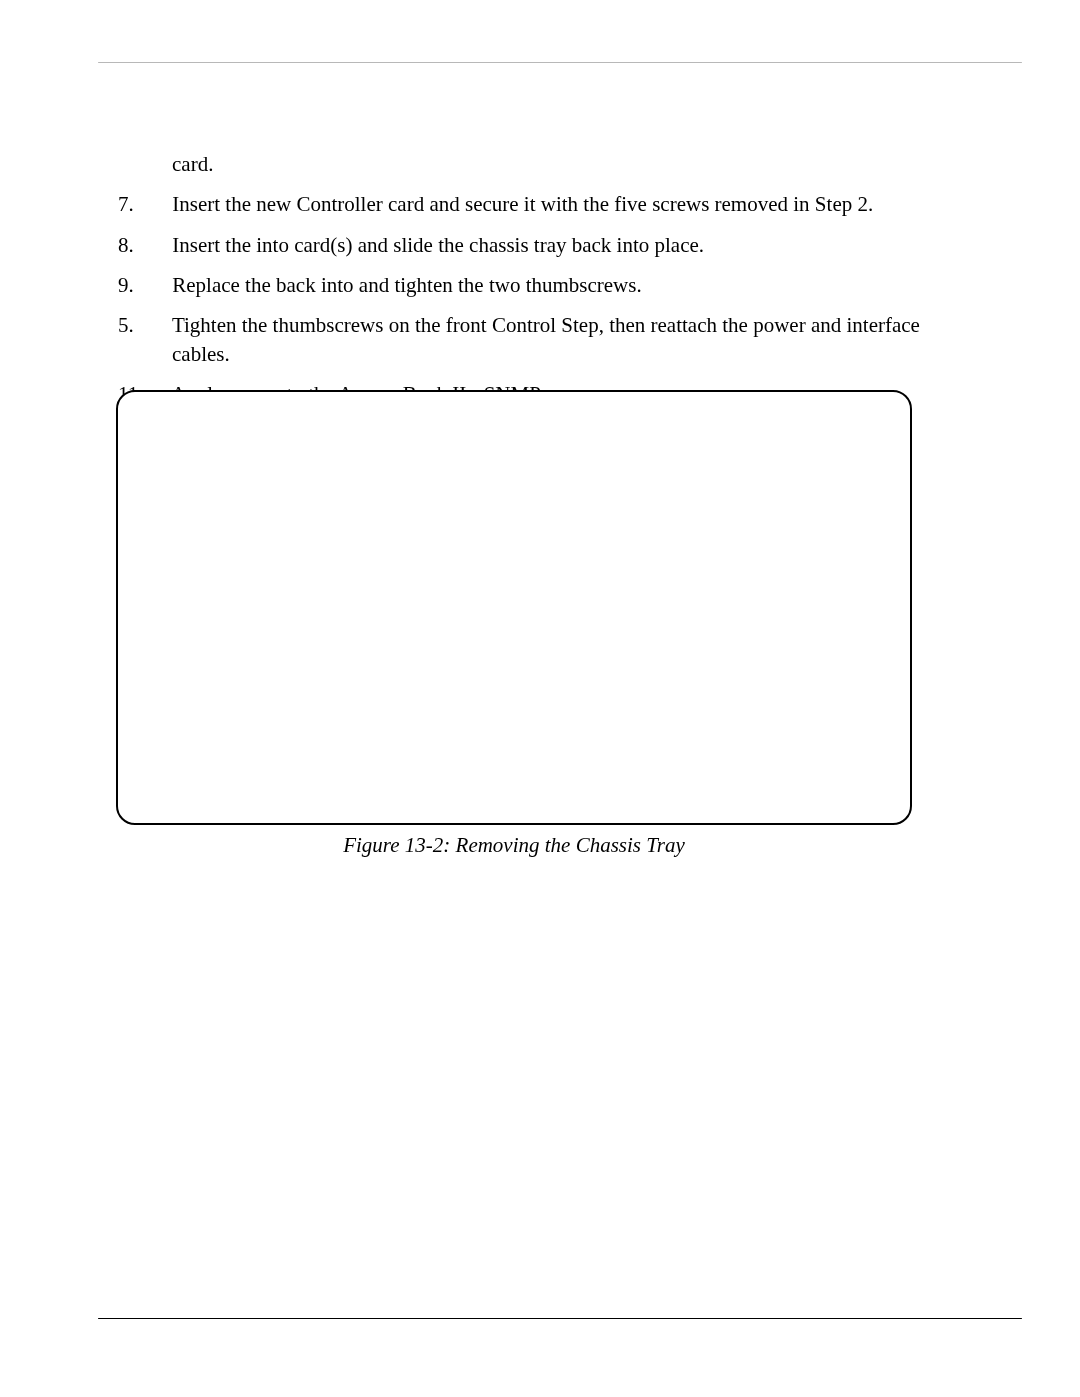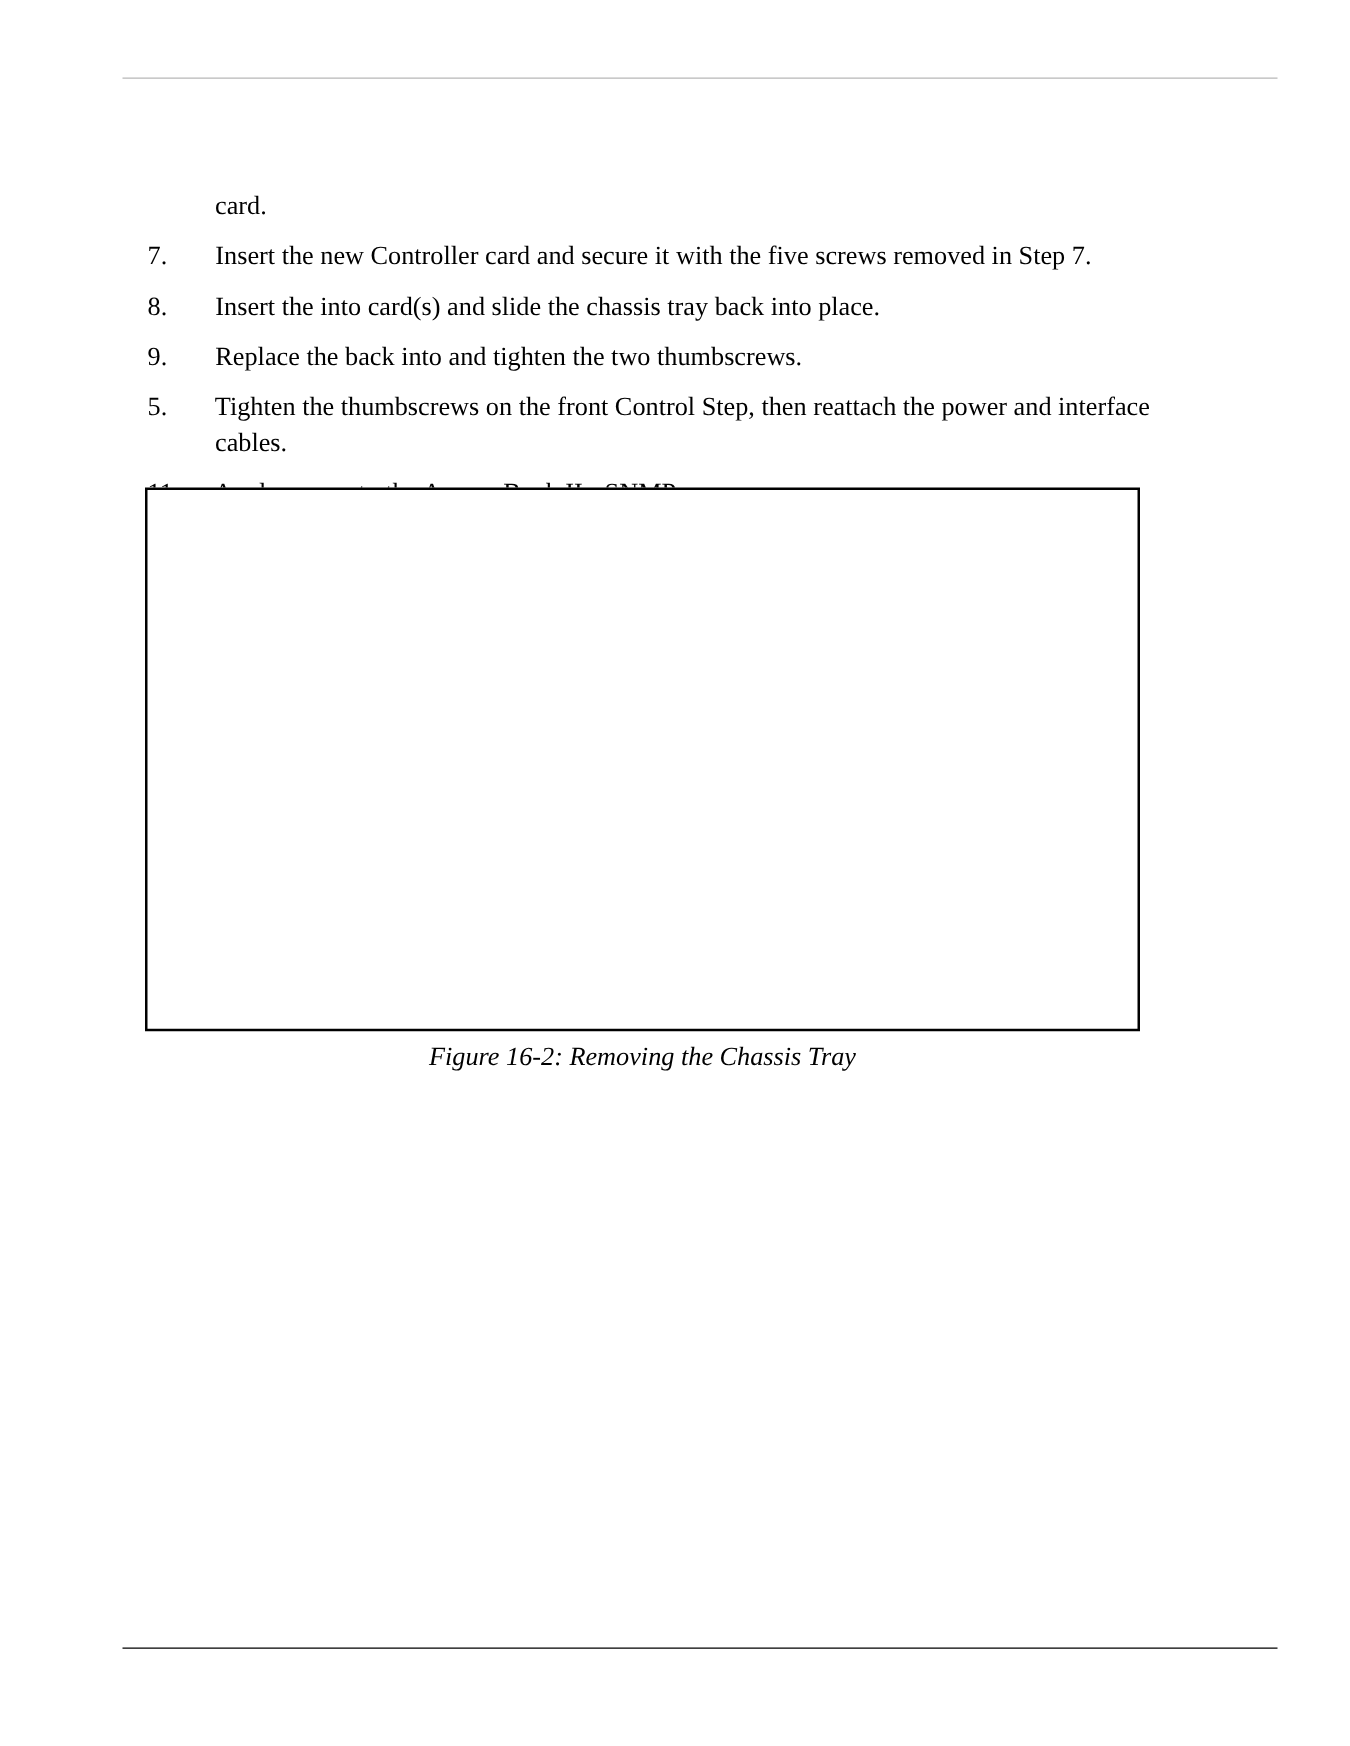--- a/index.html
+++ b/index.html
@@ -1,15 +1,15 @@
 <!DOCTYPE html>
 <html><head>
   <meta charset="utf-8">
   <style>
-    * { margin: 0; padding: 0; box-sizing: border-box; }
+    * { margin: 0; padding: 0; box-sizing: border-box; border-radius: 19px; }
     body {
       width: 1080px;
       height: 1397px;
       background: #ffffff;
       font-family: "Times New Roman", Times, serif;
       color: #000;
       position: relative;
     }
     .page {
       width: 100%;
@@ -103,21 +103,21 @@
 <div class="page">
 
   <div class="top-rule"></div>
 
   <div class="content">
     <p class="dangling-line">card.</p>
 
     <ol class="steps">
       <li>
         <span class="num">7.</span>
-        <span>Insert the new Controller card and secure it with the five screws removed in Step 7.</span>
+        <span>Insert the new Controller card and secure it with the five screws removed in Step 2.</span>
       </li>
       <li>
         <span class="num">8.</span>
         <span>Insert the into card(s) and slide the chassis tray back into place.</span>
       </li>
       <li>
         <span class="num">9.</span>
         <span>Replace the back into and tighten the two thumbscrews.</span>
       </li>
       <li>
@@ -126,20 +126,20 @@
       </li>
       <li>
         <span class="num">11.</span>
         <span>Apply power to the Access Bank II - SNMP.</span>
       </li>
     </ol>
   </div>
 
   <div class="figure-wrap">
     <div class="figure-box"></div>
-    <div class="figure-caption">Figure 16-2: Removing the Chassis Tray</div>
+    <div class="figure-caption">Figure 13-2: Removing the Chassis Tray</div>
   </div>
 
   <div class="footer">
     <div class="footer-rule"></div>
   </div>
 
 </div>
 
 </body></html>

